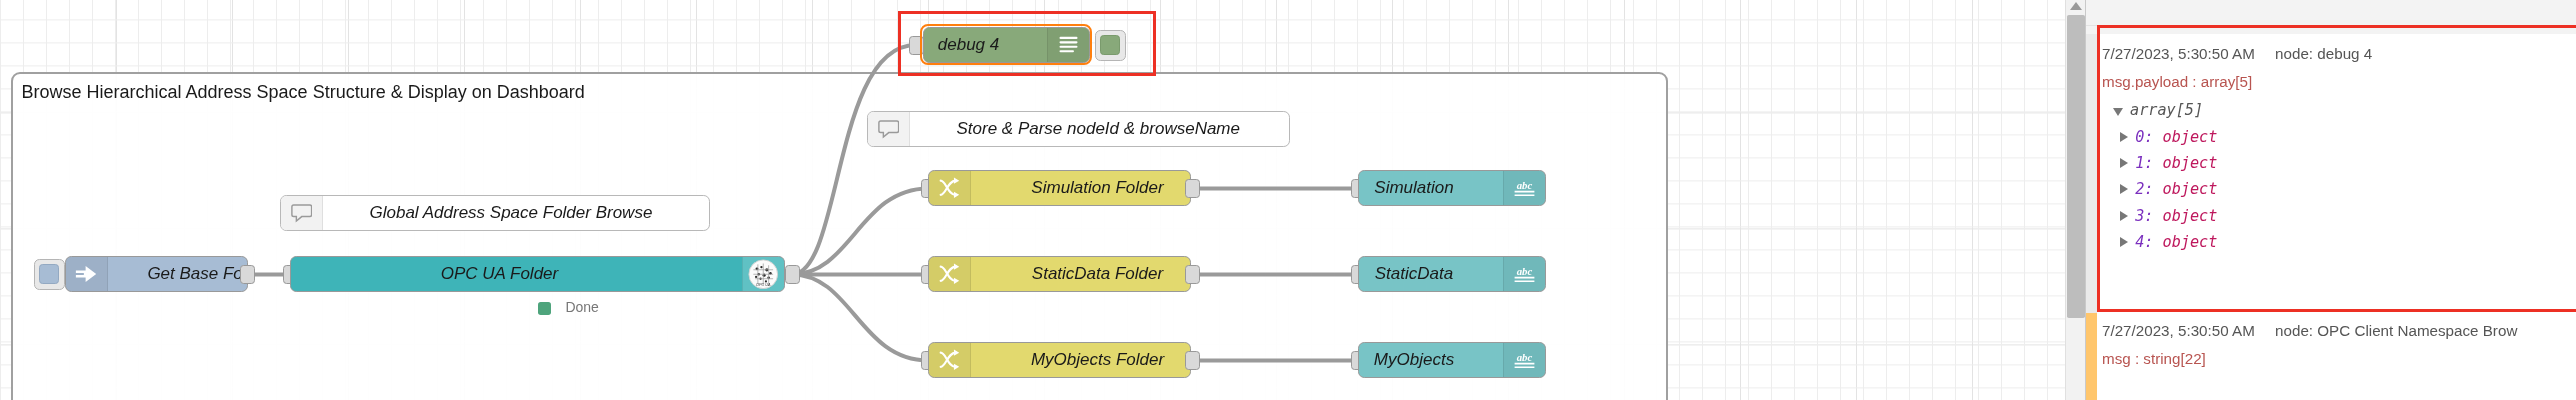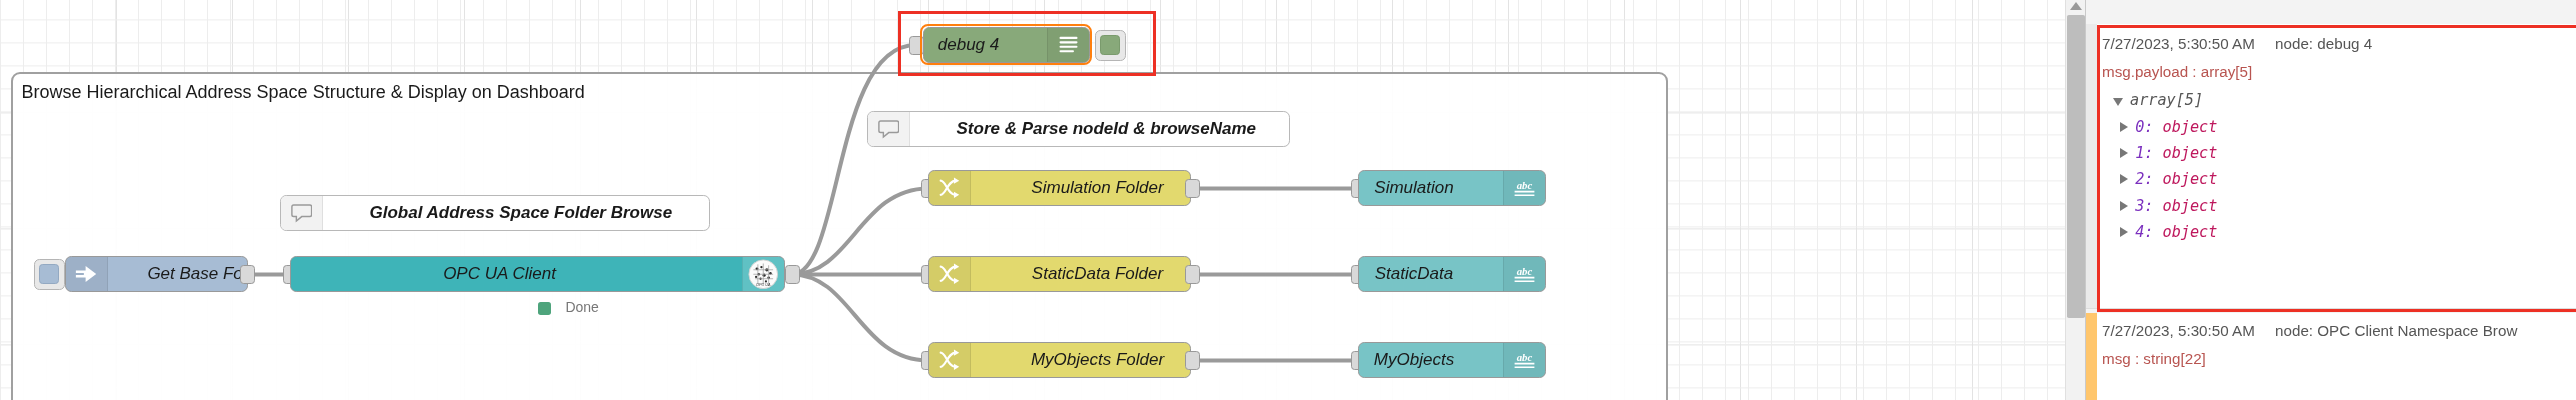--- a/index.html
+++ b/index.html
@@ -81,21 +81,21 @@
     font-size:14px;color:#777;font-style:normal;
   }
   .status .dot{width:13.4px;height:13.4px;border-radius:2.7px;background:#4ea47c;}
 
   
   .n-inject{background:#a7bcd4;}
   .n-opcua{background:#3eb4b8;}
   .n-change{background:#e2d96e;}
   .n-uitext{background:#78c4c6;}
   .n-debug{background:#88a97a;}
-  .n-comment{background:#fff;border:1.3px solid #b8b8b8;font-weight:bold;}
+  .n-comment{background:#fff;border:1.3px solid #b8b8b8;}
   .n-comment .icon-cell{background:#f2f2f2;border-right:0.9px solid #dcdcdc;}
   .n-comment .lbl{text-align:left;padding-left:12.5px;}
 
   
   .inject-btn{
     position:absolute;
     width:30.5px;height:30.5px;
     background:#e8e8e8;border:1.3px solid #b5b5b5;border-radius:5.4px;
     display:flex;align-items:center;justify-content:center;
     box-sizing:border-box;
@@ -251,21 +251,21 @@
         <svg width="23" height="20" viewBox="0 0 26 22" aria-hidden="true">
           <path d="M1 7 h11 v-5 l12 9 l-12 9 v-5 h-11 v-3 h9 v-2 h-9 z" fill="#fff"></path>
         </svg>
       </span>
       <span class="lbl">Get Base Folder Structure ¹</span>
     </div>
     <div class="port" style="left:240px;top:265px;"></div>
 
     <div class="port" style="left:283px;top:265px;"></div>
     <div class="node n-opcua" style="left:290px;top:256px;width:495px;height:36px;">
-      <span class="lbl">OPC UA Client</span>
+      <span class="lbl">OPC UA Folder</span>
       <span class="icon-cell right" style="background:rgba(255,255,255,0.18);">
         <svg width="30.5" height="30.5" viewBox="0 0 34 34" aria-hidden="true" style="font-size:19px">
           <circle cx="17" cy="17" r="16" fill="#fbfbfb" stroke="#cfcfcf" stroke-width="1"></circle>
           <g fill="#2b2b2b">
             <circle cx="10" cy="11" r="1.6"></circle>
               <circle cx="15" cy="9" r="1.3"></circle>
             <circle cx="21" cy="12" r="1.8"></circle>
               <circle cx="25" cy="16" r="1.4"></circle>
             <circle cx="12" cy="17" r="1.4"></circle>
               <circle cx="18" cy="18" r="1.7"></circle>
@@ -396,21 +396,21 @@
 
   <div id="scrollcol">
     <div class="arrow"></div>
     <div class="thumb"></div>
   </div>
   <div id="divider"></div>
 
   <div id="sidebar">
     <div id="sb-header"></div>
 
-    <div class="dbg-msg" style="top:24px;height:285px;">
+    <div class="dbg-msg" style="top:34px;height:285px;">
       <div class="dbg-scrollbar"></div>
       <div class="body">
         <div class="dbg-line1" style="padding-top:10.8px;">
           <span>7/27/2023, 5:30:50 AM</span>
           <span class="node-part">node: debug 4</span>
         </div>
         <div class="dbg-topic" style="padding-top:10.8px;">msg.payload : array[5]</div>
         <div class="dbg-tree" style="padding-top:10.8px;">
           <div class="dbg-row" style="padding-left:10.8px;">
             <span class="tri open"></span>

